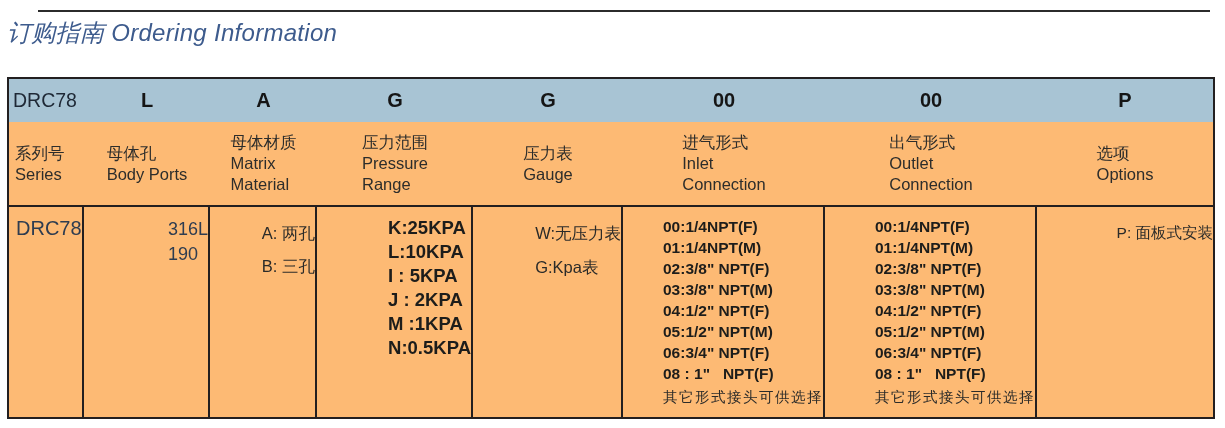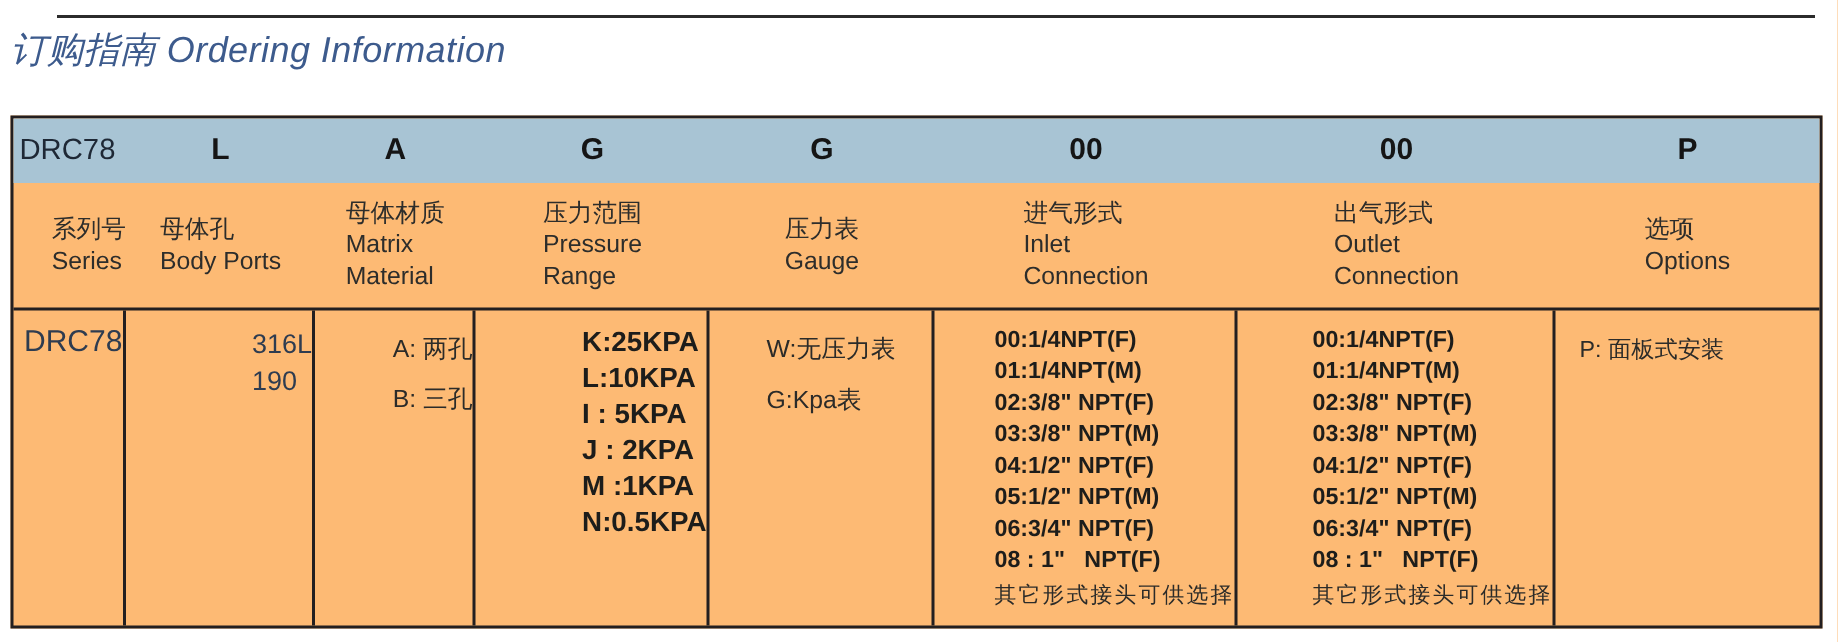--- a/index.html
+++ b/index.html
@@ -15,41 +15,41 @@
   .grid { display:grid; grid-template-columns:75px 126px 107px 156px 150px 202px 212px 1fr; }
 
   
   .code-row { height:43px; background:var(--header-bg,#a8c4d4); align-items:center; }
   .code { font-weight:bold; font-size:20px; text-align:center; color:#151515; }
   .code.first { font-weight:normal; font-size:19.5px; text-align:left; padding-left:4px; color:#1e2835; }
 
   
   .header-row { height:83px; border-bottom:2px solid var(--border,#231f20); }
   .hcell { display:flex; align-items:center; justify-content:center; font-size:16.5px; color:#2d2d2b; }
-  .hcell.first { justify-content:flex-end; padding-left:6px; }
+  .hcell.first { justify-content:flex-start; padding-left:6px; }
   .blk { text-align:left; }
   .hcell .blk { line-height:21px; }
 
   
   .body-row { height:210px; }
   .bcell { border-right:2px solid var(--border,#231f20); display:flex; align-items:flex-start; justify-content:flex-end; padding-top:10px; box-sizing:border-box; }
   .bcell:last-child { border-right:none; }
   .line { white-space:pre; }
 
   .bcell.c0 { justify-content:flex-start; padding-left:7px; font-size:20px; }
   .c0 .line, .c1 .line { color:var(--navy,#2e3c50); }
   .bcell.c1 { font-size:18px; } .c1 .blk { line-height:25px; }
   .bcell.c2 { font-size:16.5px; color:#2b2b29; } .c2 .blk { line-height:33px; }
   .bcell.c3 { font-weight:bold; font-size:18.5px; padding-top:9px; } .c3 .blk { line-height:24px; }
-  .bcell.c4 { font-size:16.5px; color:#2b2b29; justify-content:center; padding-left:14px; padding-top:9px; }
+  .bcell.c4 { font-size:16.5px; color:#2b2b29; justify-content:flex-end; padding-left:14px; padding-top:9px; }
   .c4 .blk { line-height:34px; }
   .bcell.c5, .bcell.c6 { font-weight:bold; font-size:15.5px; padding-top:9px; }
   .c5 .blk, .c6 .blk { line-height:21px; }
   .note { font-weight:normal; font-size:14.5px; letter-spacing:1.5px; margin-top:3px; color:#2b2b29; }
-  .bcell.c7 { font-size:15.5px; justify-content:flex-start; padding-left:16px; padding-top:16px; color:#2b2b29; }
+  .bcell.c7 { font-size:15.5px; justify-content:flex-end; padding-left:16px; padding-top:16px; color:#2b2b29; }
 </style>
 </head>
 <body>
 
 <div class="top-rule"></div>
 <div class="page-title">订购指南 Ordering Information</div>
 
 <div class="otable">
 
   <div class="grid code-row">

